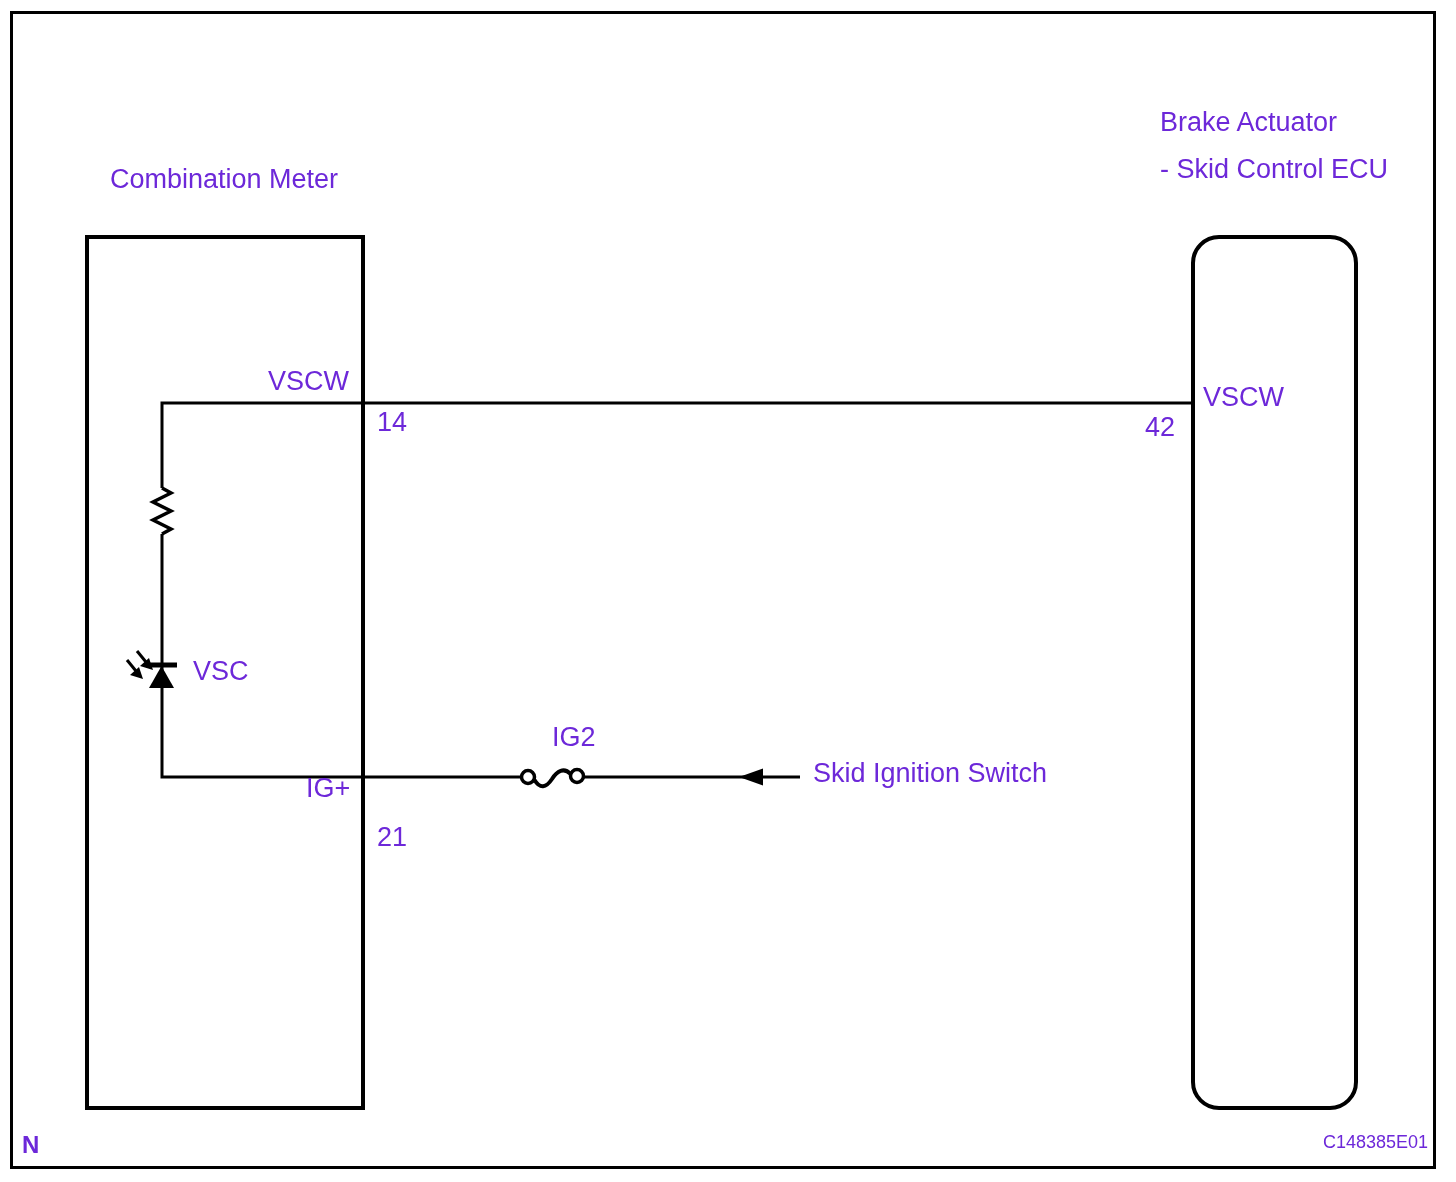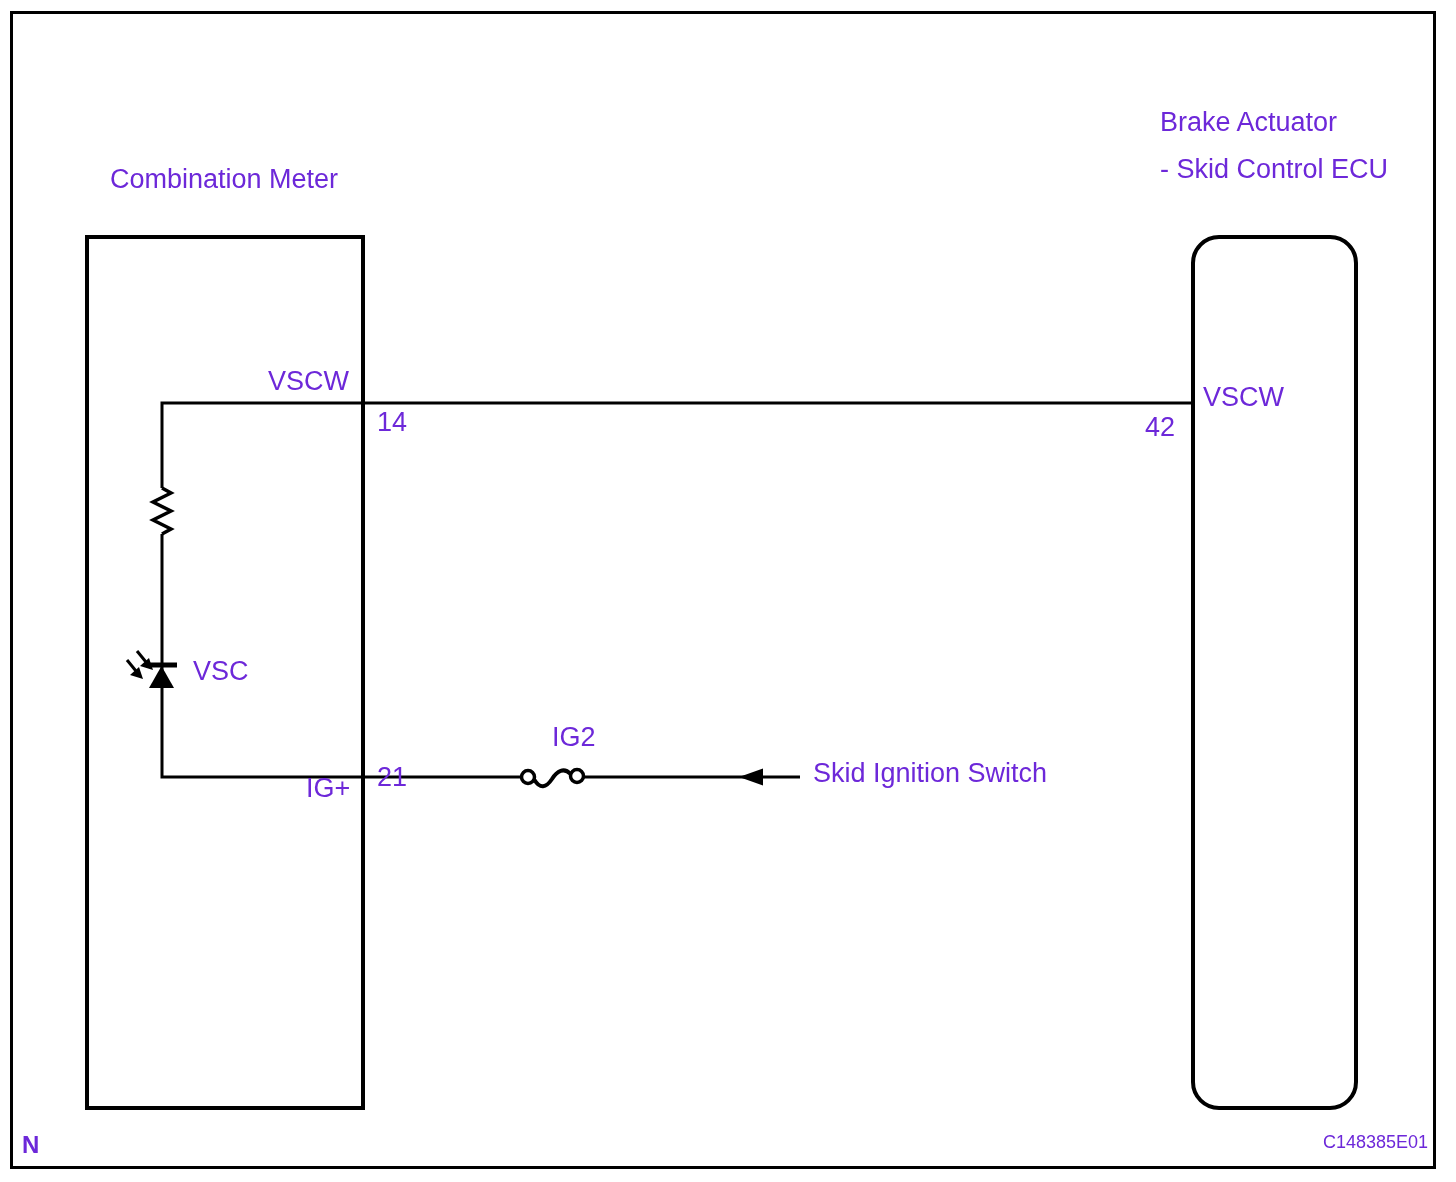--- a/index.html
+++ b/index.html
@@ -82,21 +82,21 @@
 
   <div class="lbl" style="left:110px; top:166px;">Combination Meter</div>
 
   <div class="lbl" style="left:1160px; top:109px;">Brake Actuator</div>
   <div class="lbl" style="left:1160px; top:156px;">- Skid Control ECU</div>
 
   <div class="lbl" style="left:268px; top:368px;">VSCW</div>
   <div class="lbl" style="left:377px; top:401px;margin-top:8px;">14</div>
 
   <div class="lbl" style="left:306px; top:744px;margin-top:31px;">IG+</div>
-  <div class="lbl" style="left:377px; top:764px;text-align:right;">21</div>
+  <div class="lbl" style="left:377px; top:824px;text-align:right;">21</div>
 
   <div class="lbl" style="left:193px; top:658px;">VSC</div>
 
   <div class="lbl" style="left:552px; top:724px;">IG2</div>
 
   <div class="lbl" style="left:813px; top:760px;">Skid Ignition Switch</div>
 
   <div class="lbl" style="left:1203px; top:384px;">VSCW</div>
   <div class="lbl" style="left:1145px; top:414px;">42</div>
 

